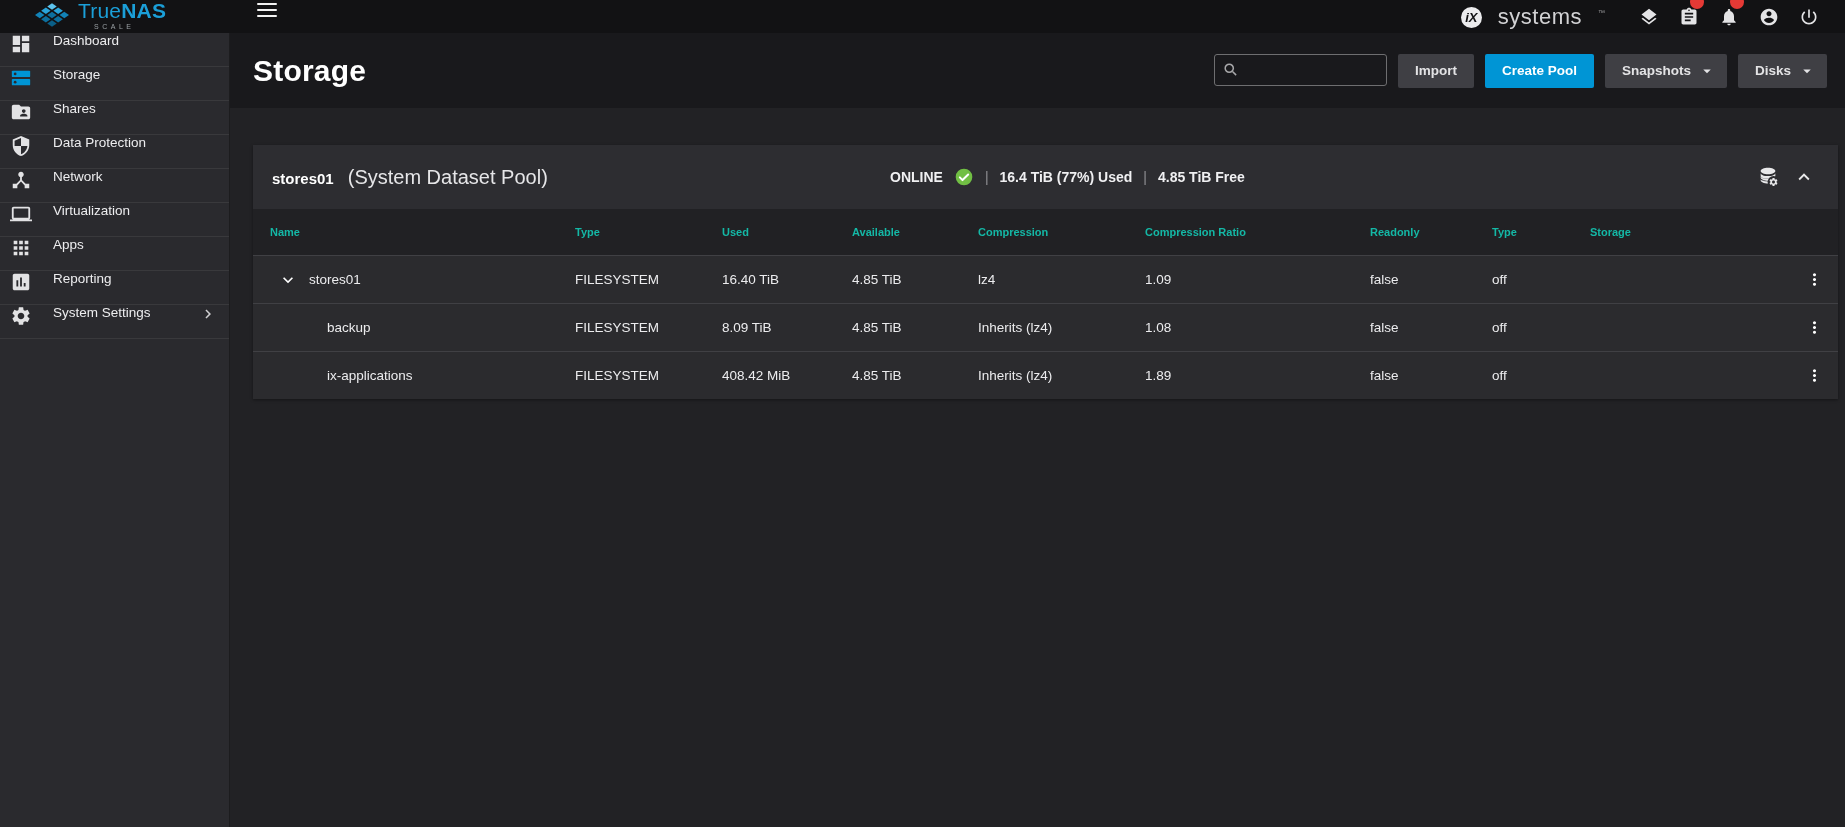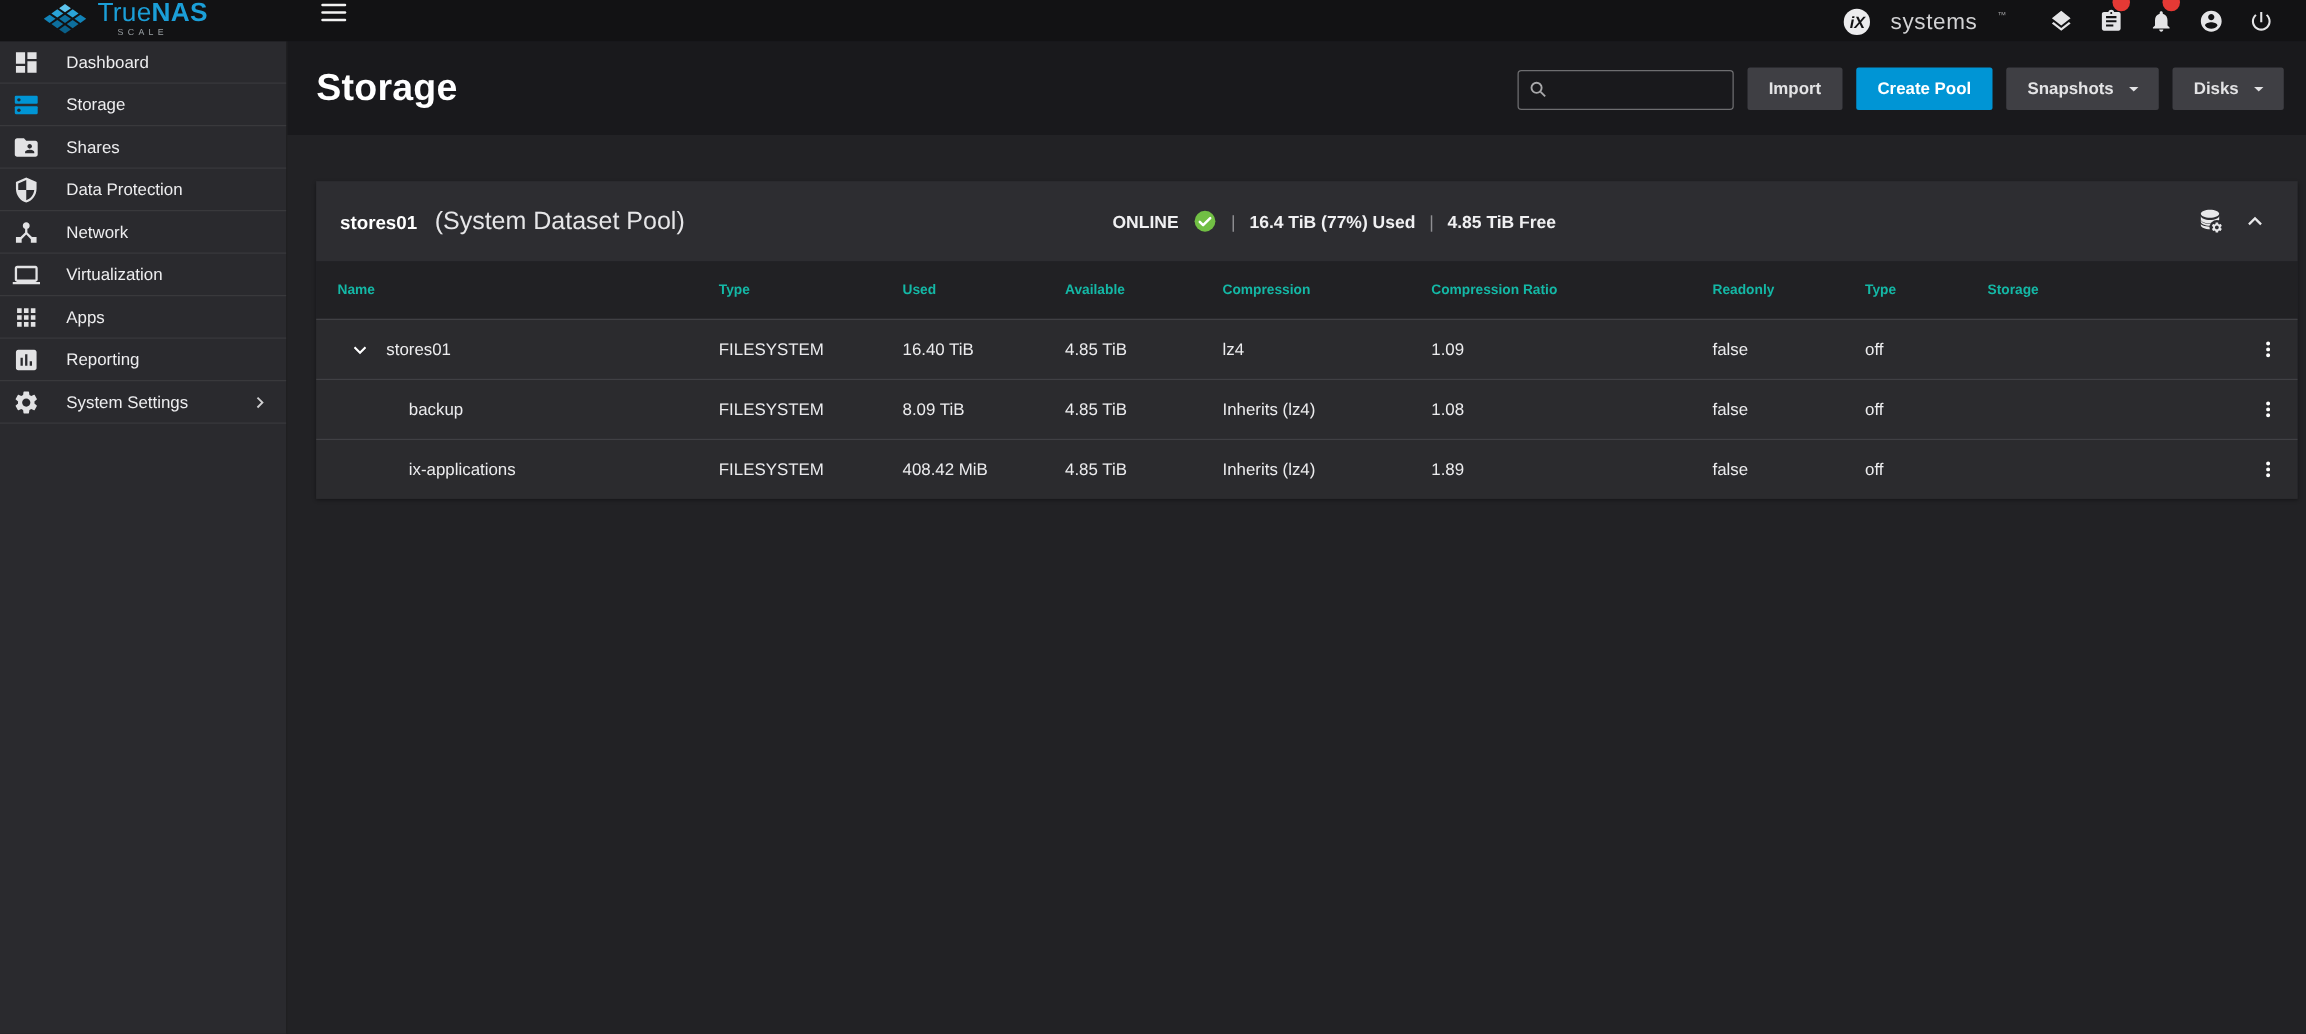--- a/index.html
+++ b/index.html
@@ -33,45 +33,45 @@
   .logo-main .lt-1{font-weight:400}
   .logo-main .lt-2{font-weight:700}
   .logo-sub{font-size:7px;letter-spacing:3.5px;color:#9aa0a4;margin-top:2px;padding-left:16px}
   .hamburger{margin-left:74px;width:26px;height:20px;background:none;border:none;cursor:pointer;
     display:flex;flex-direction:column;justify-content:center;gap:4px;padding:0}
   .hamburger span{display:block;height:2px;width:20px;background:#f2f2f2;border-radius:1px}
   .topbar-right{margin-left:auto;display:flex;align-items:center;margin-right:16px}
   .ix-brand{display:flex;align-items:flex-start;gap:16px;margin-right:24px}
   .ix-mark{width:21px;height:21px;border-radius:50%;background:#ececee;color:#121214;
     font-weight:700;font-style:italic;font-size:13px;display:grid;place-items:center;margin-top:1px}
-  .ix-text{font-size:18px;color:#d2d2d4;letter-spacing:.5px;line-height:22px}
+  .ix-text{font-size:22px;color:#d2d2d4;letter-spacing:.5px;line-height:22px}
   .ix-tm{font-size:7px;color:#98989a;margin-top:3px}
   .tb-btn{position:relative;width:40px;height:33px;background:none;border:none;cursor:pointer;
     display:grid;place-items:center;color:#e4e4e6;padding:0}
   .tb-btn svg{width:20px;height:20px}
   .badge{position:absolute;top:-5px;right:5px;width:14px;height:14px;border-radius:50%;
     background:var(--badge);color:#fff;font-size:9px;display:grid;place-items:center}
 
   
   .sidebar{position:absolute;top:33px;left:0;width:230px;bottom:0;background:var(--sidebar-bg);
     border-right:1px solid #1c1c1e}
-  .nav-item{height:34px;display:flex;align-items:center;padding:0 12px 0 10px;
+  .nav-item{height:34px;display:flex;padding:0 12px 0 10px;
     border-bottom:1px solid rgba(255,255,255,.07);cursor:pointer}
   .nav-icon{width:22px;height:22px;color:#e2e2e4;flex:none}
   .nav-icon svg{width:22px;height:22px}
   .nav-label{margin-left:21px;font-size:13.5px;color:#ededef}
   .nav-chevron{margin-left:auto;color:#d0d0d2}
   .nav-chevron svg{width:18px;height:18px}
 
   
   .main{position:absolute;left:230px;top:33px;right:0;bottom:0;background:var(--content-bg)}
   .page-header{height:75px;background:var(--header-band-bg);display:flex;align-items:center;
     padding:0 18px 0 23px}
   .page-title{margin:0;font-size:30px;font-weight:700;color:#fff;letter-spacing:.2px}
-  .actions{margin-left:auto;display:flex;align-items:flex-end;gap:11px}
+  .actions{margin-left:auto;display:flex;align-items:flex-start;gap:11px}
   .search{width:173px;height:32px;border:1px solid #6e6e70;border-radius:3px;
     display:flex;align-items:center;padding:0 8px;gap:6px}
   .search svg{width:15px;height:15px;color:#a8a8aa;flex:none}
   .search input{background:none;border:none;outline:none;color:#eee;font-size:14px;width:100%;
     font-family:inherit}
   .btn{height:34px;border:none;border-radius:2px;background:#3f3f44;color:#e3e3e5;font-weight:700;
     font-size:13.5px;padding:0 17px;display:flex;align-items:center;gap:7px;cursor:pointer;
     font-family:inherit}
   .btn.primary{background:var(--accent);color:#fff}
   .btn .caret svg{width:18px;height:18px;margin-right:-6px}

